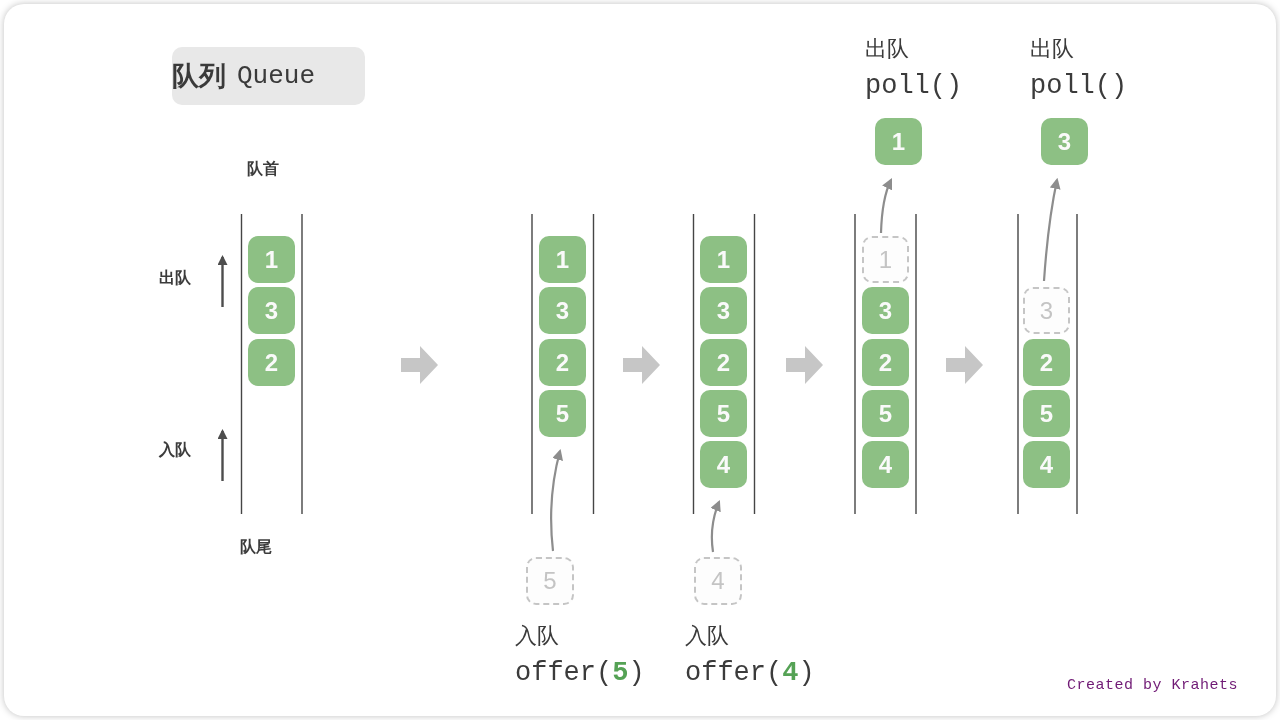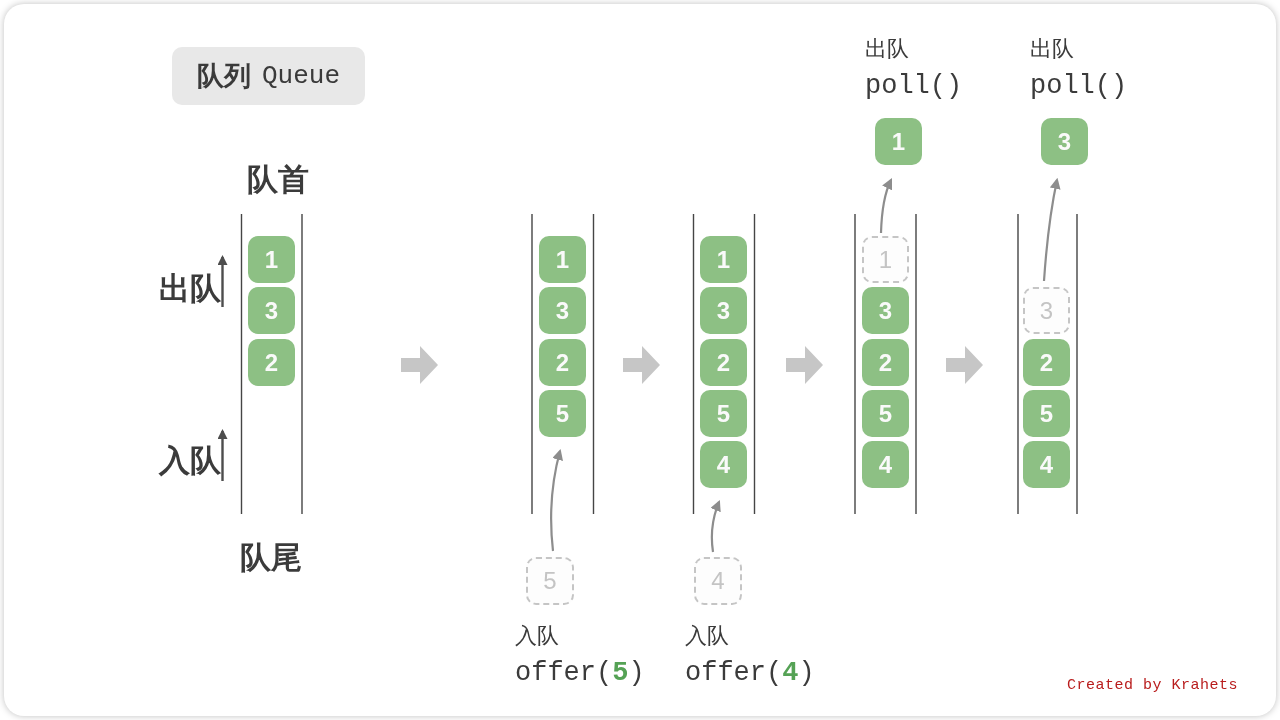--- a/index.html
+++ b/index.html
@@ -13,25 +13,25 @@
     --curve-arrow:#8d8d8d;
   }
   html,body{margin:0;padding:0;background:#ffffff;width:1280px;height:720px;overflow:hidden;}
   body{font-family:"Liberation Sans","DejaVu Sans",sans-serif;color:var(--ink);}
   .mono{font-family:Liberation Mono, monospace;}
   .canvas{position:absolute;left:4px;top:4px;width:1272px;height:712px;background:#fff;
           border-radius:20px;box-shadow:0 0 7px rgba(0,0,0,.25);}
   .overlay{position:absolute;left:0;top:0;width:1280px;height:720px;pointer-events:none;}
 
   .badge{position:absolute;left:168px;top:43px;width:193px;height:58px;background:#e8e8e8;
-         border-radius:10px;display:flex;align-items:center;justify-content:center;gap:11px;}
+         border-radius:10px;display:flex;align-items:center;justify-content:flex-start;gap:11px;}
   .badge-zh{font-size:27px;font-weight:700;color:#3a3a3a;}
   .badge-en{font-size:26px;color:#3a3a3a;}
 
-  .lbl{position:absolute;font-size:31px;font-weight:700;color:var(--ink);white-space:nowrap;font-family:Liberation Mono, monospace;}
+  .lbl{position:absolute;font-size:16px;font-weight:700;color:var(--ink);white-space:nowrap;font-family:Liberation Mono, monospace;}
   .lbl-front{left:243px;top:155px;}
   .lbl-rear{left:236px;top:533px;}
   .lbl-deq{left:155px;top:264px;}
   .lbl-enq{left:155px;top:436px;}
 
   .blk,.ghost{position:absolute;width:47px;height:47px;border-radius:10px;box-sizing:border-box;
        display:flex;align-items:center;justify-content:center;font-size:24px;}
   .blk{background:var(--green);color:#fafafa;font-weight:700;}
   .ghost{background:#fdfdfd;border:2px dashed var(--ghost-border);color:var(--ghost-text);font-weight:400;}
   .pend{width:48px;height:48px;top:553px;}
@@ -43,21 +43,21 @@
 
   .op{position:absolute;display:flex;flex-direction:column;gap:7px;white-space:nowrap;}
   .op-zh{font-size:22px;color:var(--ink);}
   .op-code{font-size:27px;color:var(--ink);}
   .op-code .arg{color:var(--arg-green);font-weight:700;}
   .op-offer5{left:511px;top:617px;}
   .op-offer4{left:681px;top:617px;}
   .op-poll1{left:861px;top:30px;}
   .op-poll2{left:1026px;top:30px;}
 
-  .credit{position:absolute;right:38px;top:673px;font-size:15px;color:#b91c1c;letter-spacing:.5px;}
+  .credit{position:absolute;right:38px;top:673px;font-size:15px;color:#701a75;letter-spacing:.5px;}
 </style>
 </head>
 <body>
 
 <div class="canvas">
 
   <svg class="overlay" viewBox="0 0 1280 720">
     <defs>
       <marker id="ah-dark" viewBox="0 0 10 10" refX="8" refY="5" markerWidth="10" markerHeight="10" orient="auto" markerUnits="userSpaceOnUse">
         <path d="M0,0 L10,5 L0,10 z" fill="#4d4d4d"></path>

